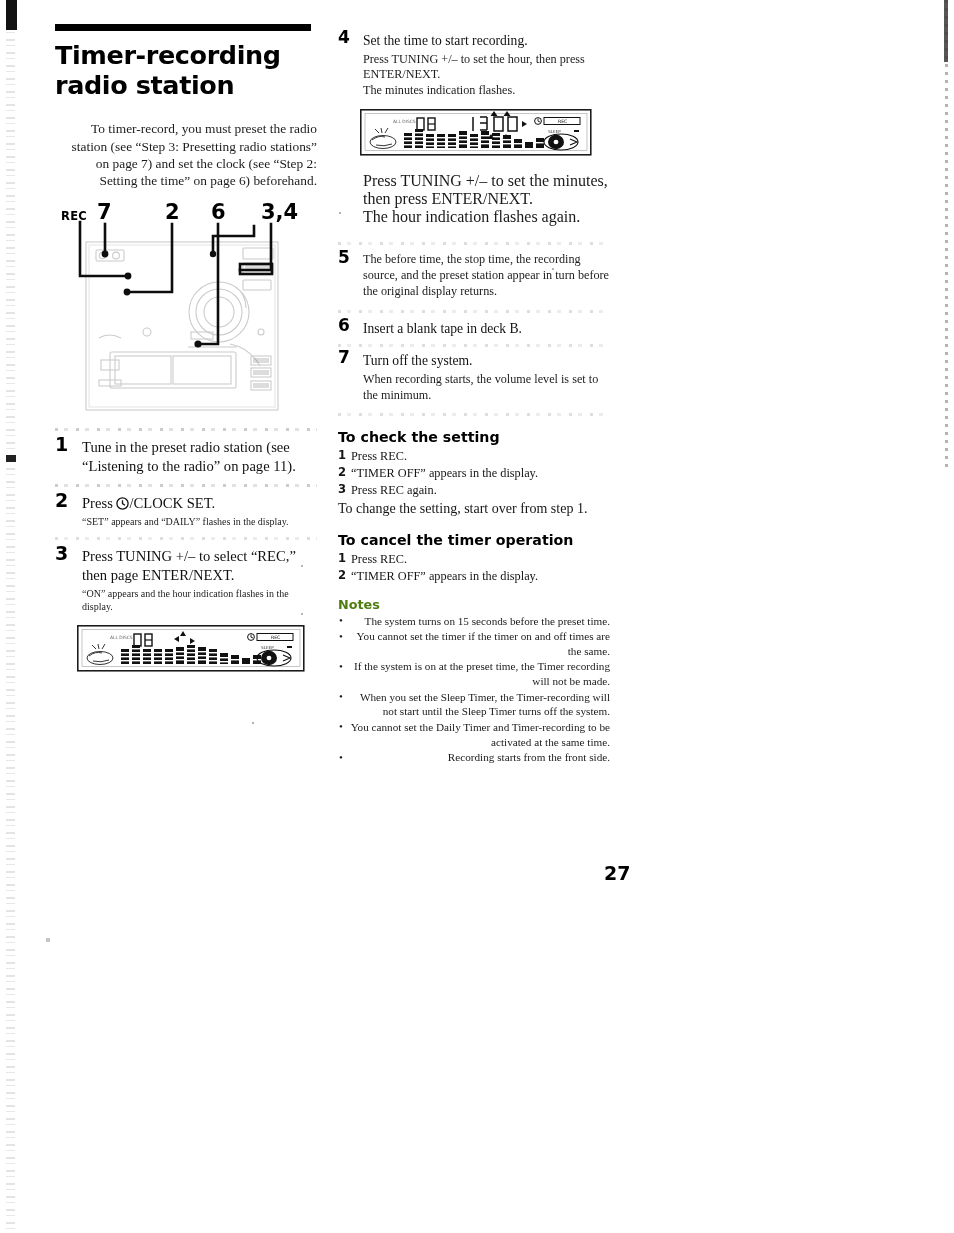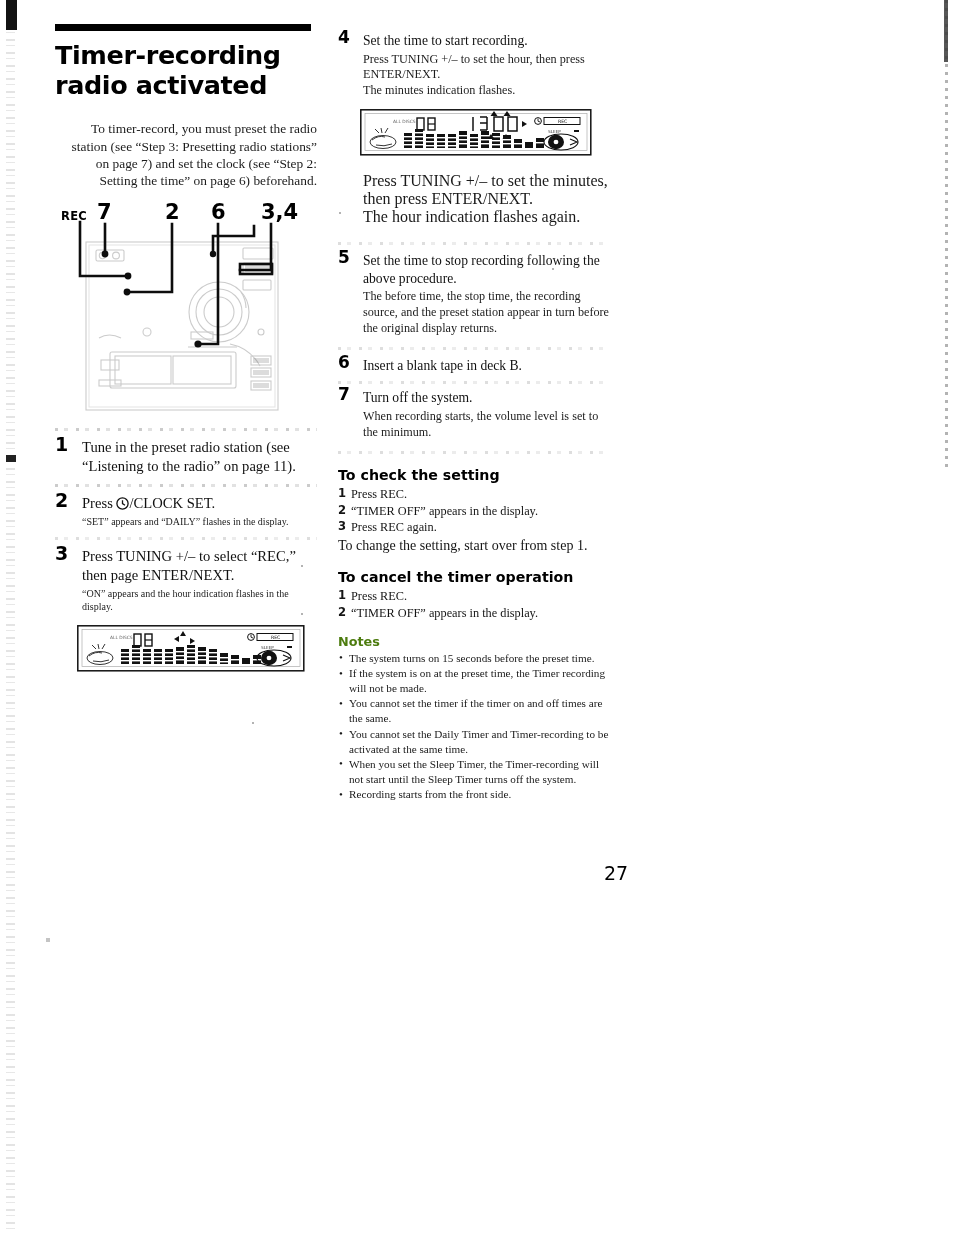--- a/index.html
+++ b/index.html
@@ -208,20 +208,21 @@
   .plain-line {
     font-size: 14px;
     line-height: 1.38;
     color: #151515;
     margin: 0;
   }
   ul.notes {
     list-style: none;
     margin: 1px 0 0 0;
     padding: 0;
+    text-align: right;
   }
   ul.notes li {
     position: relative;
     padding-left: 11px;
     font-size: 11.2px;
     line-height: 1.33;
     margin-bottom: 0.5px;
     color: #1a1a1a;
   }
   ul.notes li::before {
@@ -230,21 +231,21 @@
     left: 1px; top: -0.5px;
     font-size: 11px;
   }
 
   
   .page-number {
     position: absolute;
     left: 604px;
     top: 862px;
     font-family: "DejaVu Sans", sans-serif;
-    font-weight: 400;
+    font-weight: 700;
     font-size: 19px;
     color: #000;
   }
 
   .dot-artifact {
     position: absolute;
     width: 2px; height: 2px;
     background: #9a9a9a;
     border-radius: 50%;
   }
@@ -262,21 +263,21 @@
   <div class="speck" style="left:46px; top:938px; width:4px; height:4px;"></div>
   <div class="dot-artifact" style="left:552px; top:268px;"></div>
   <div class="dot-artifact" style="left:339px; top:212px;"></div>
   <div class="dot-artifact" style="left:301px; top:565px;"></div>
   <div class="dot-artifact" style="left:301px; top:613px;"></div>
   <div class="dot-artifact" style="left:252px; top:722px;"></div>
 
   <div class="col-left">
 
     <div class="heading-rule"></div>
-    <h1 class="doc-title">Timer-recording radio activated</h1>
+    <h1 class="doc-title">Timer-recording radio station</h1>
     <p class="intro">To timer-record, you must preset the radio station (see “Step 3: Presetting radio stations” on page 7) and set the clock (see “Step 2: Setting the time” on page 6) beforehand.</p>
 
     <div class="diagram">
 
       <span class="callout-rec" style="left:6px; top:7px;">REC</span>
       <span class="callout-num" style="left:42px; top:-2px;">7</span>
       <span class="callout-num" style="left:110px; top:-2px;">2</span>
       <span class="callout-num" style="left:156px; top:-2px;">6</span>
       <span class="callout-num" style="left:206px; top:-2px;">3,4</span>
 
@@ -582,21 +583,20 @@
       </svg>
     </div>
 
     <p class="sub" style="margin-left:25px; white-space:pre-line;">Press TUNING +/– to set the minutes, then press ENTER/NEXT.
 The hour indication flashes again.</p>
 
     <div class="sep faint" style="margin-top:11px;"></div>
 
     <div class="step">
       <span class="num">5</span>
-      <p class="lead">Set the time to stop recording following the above procedure.</p>
       <p class="sub">The before time, the stop time, the recording source, and the preset station appear in turn before the original display returns.</p>
     </div>
 
     <div class="sep faint" style="margin-top:10px;"></div>
 
     <div class="step">
       <span class="num">6</span>
       <p class="lead">Insert a blank tape in deck B.</p>
     </div>
 
@@ -631,24 +631,24 @@
       <span>Press REC.</span>
     </div>
     <div class="mini-step">
       <span class="mn">2</span>
       <span>“TIMER OFF” appears in the display.</span>
     </div>
 
     <h2 class="notes-head">Notes</h2>
     <ul class="notes">
       <li>The system turns on 15 seconds before the preset time.</li>
+      <li>You cannot set the timer if the timer on and off times are the same.</li>
       <li>If the system is on at the preset time, the Timer recording will not be made.</li>
-      <li>You cannot set the timer if the timer on and off times are the same.</li>
+      <li>When you set the Sleep Timer, the Timer-recording will not start until the Sleep Timer turns off the system.</li>
       <li>You cannot set the Daily Timer and Timer-recording to be activated at the same time.</li>
-      <li>When you set the Sleep Timer, the Timer-recording will not start until the Sleep Timer turns off the system.</li>
       <li>Recording starts from the front side.</li>
     </ul>
 
   </div>
 
   <div class="page-number">27</div>
 
 </div>
 
 </body></html>

